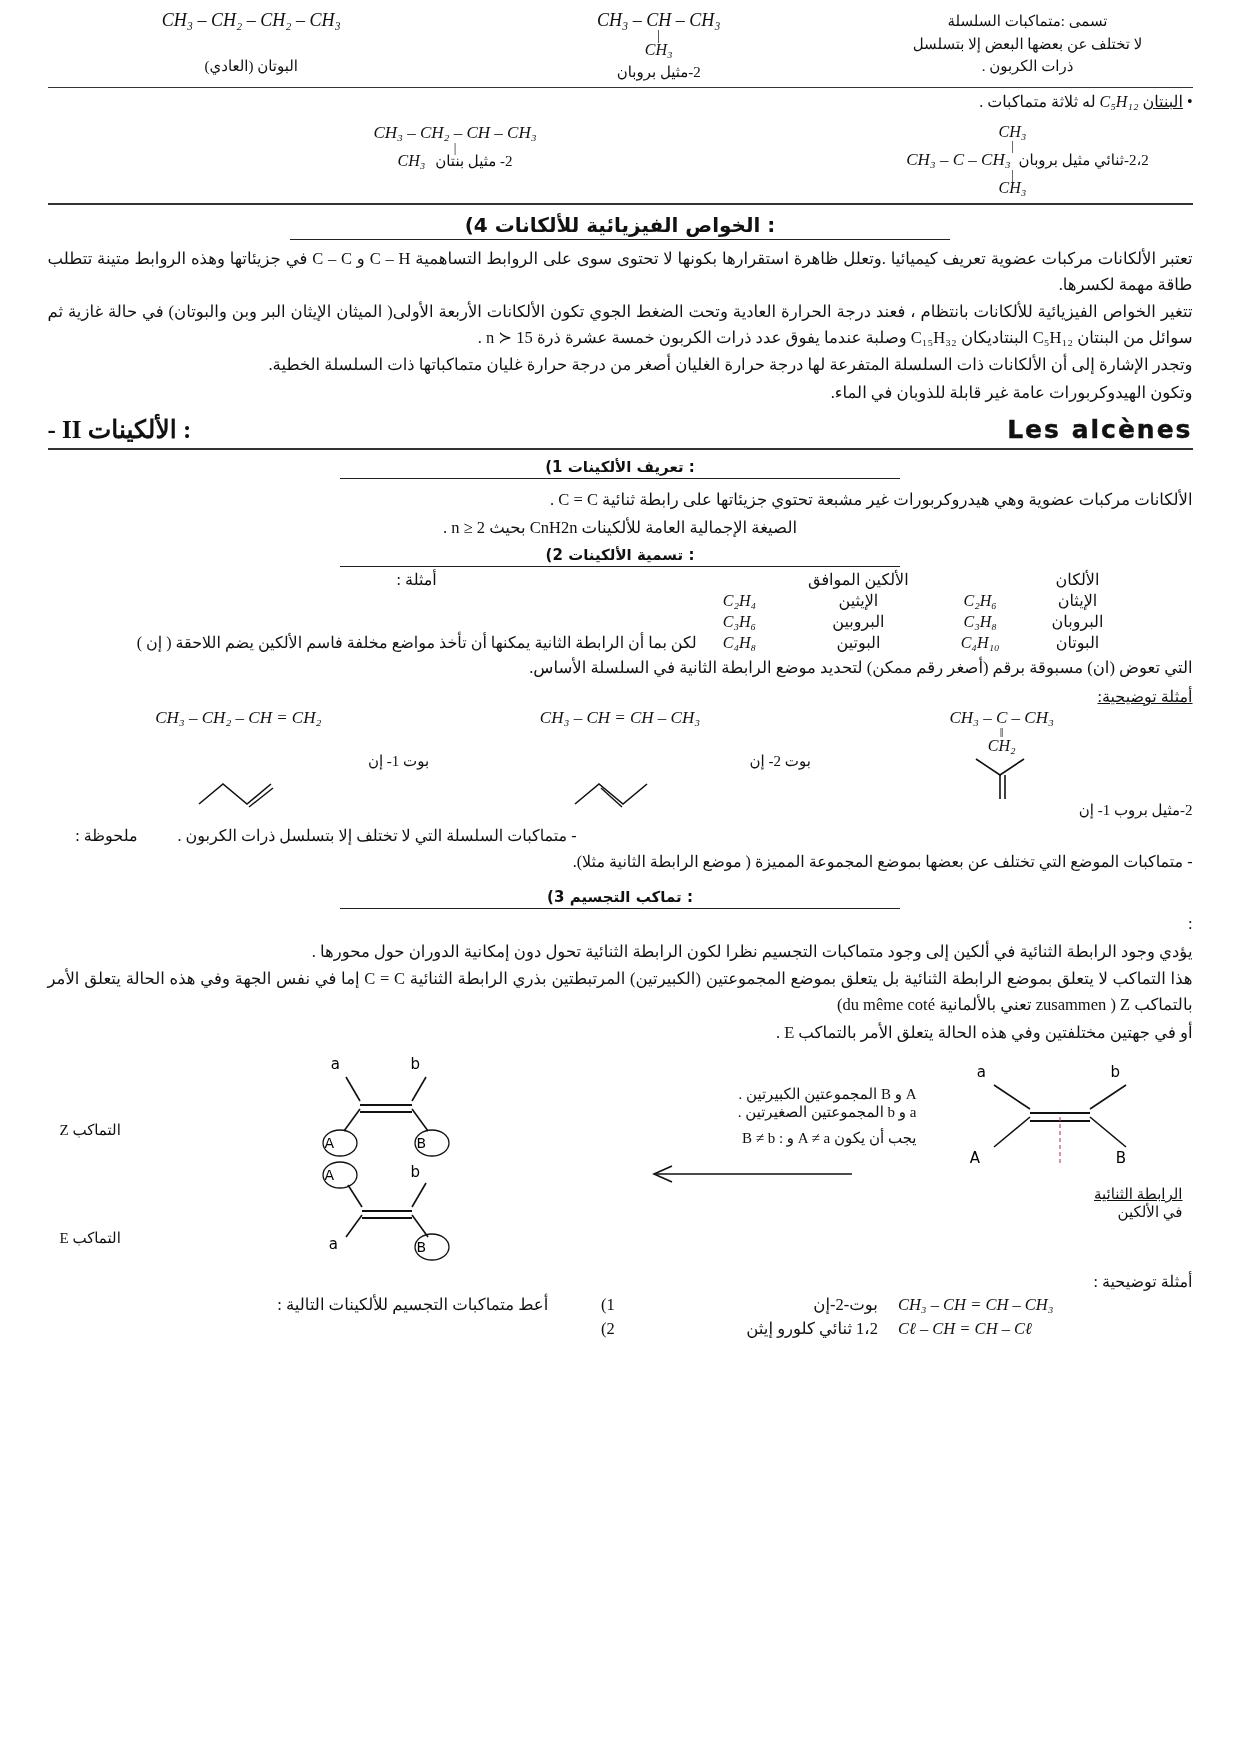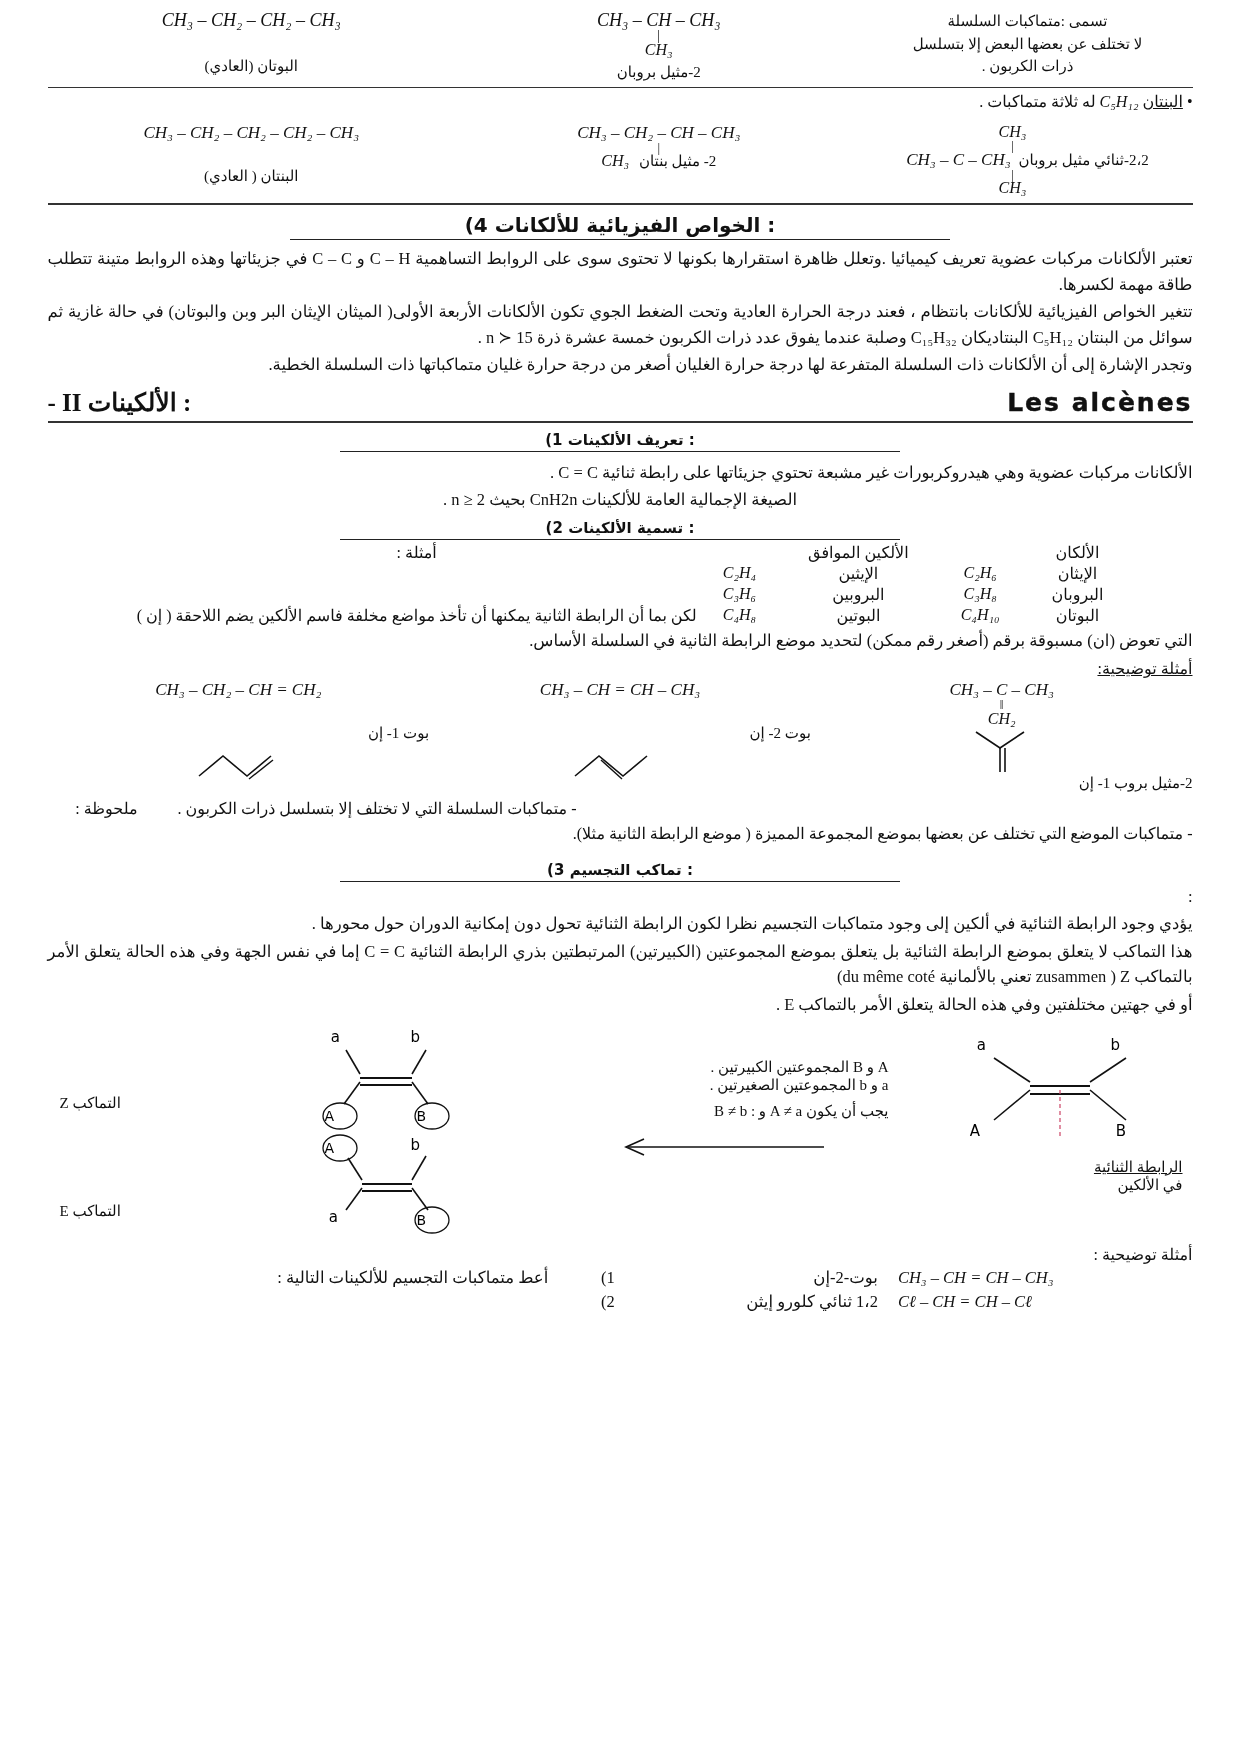--- a/index.html
+++ b/index.html
@@ -114,38 +114,35 @@
       <div class="math" style="font-size:16px;margin-right:30px">CH₃</div>
     </div>
     <div class="topcell">
       <div class="math" style="font-size:17px">CH₃ – CH₂ – CH – CH₃</div>
       <div class="vbar">|</div>
       <div style="display:flex;align-items:center;justify-content:center;gap:10px">
         <span class="ar" style="font-size:15px">2- مثيل بنتان</span>
         <span class="math" style="font-size:16px">CH₃</span>
       </div>
     </div>
-    <div class="topcell">
-      <div class="math" style="font-size:17px">CH₃ – CH₂ – CH₂ – CH₂ – CH₃</div>
-      <div class="ar" style="font-size:15px;text-align:center;margin-top:24px">البنتان ( العادي)</div>
-    </div>
   </div>
 
   <hr class="hr-thick">
 
   <div class="sect-head ar">
     <span>:</span>
     <span>الخواص الفيزيائية للألكانات</span>
     <span class="boxnum">4)</span>
   </div>
   <div class="underline-full" style="width:660px;margin-right:auto;margin-left:auto"></div>
 
   <div class="para justify ar">تعتبر الألكانات مركبات عضوية تعريف كيميائيا .وتعلل ظاهرة استقرارها  بكونها لا تحتوى سوى على الروابط التساهمية C – H  و C – C في جزيئاتها وهذه الروابط متينة تتطلب طاقة مهمة لكسرها.</div>
   <div class="para justify ar">تتغير الخواص الفيزيائية للألكانات بانتظام ، فعند درجة الحرارة العادية وتحت الضغط الجوي تكون الألكانات الأربعة الأولى( الميثان الإيثان البر وبن والبوتان)  في حالة غازية ثم سوائل من البنتان C₅H₁₂  البنتاديكان C₁₅H₃₂ وصلبة  عندما يفوق عدد ذرات الكربون خمسة عشرة ذرة 15 ≺ n .</div>
   <div class="para justify ar">وتجدر الإشارة إلى أن الألكانات ذات السلسلة المتفرعة لها درجة حرارة الغليان أصغر من درجة حرارة غليان متماكباتها ذات السلسلة الخطية.</div>
+  <div class="para ar">وتكون الهيدوكربورات عامة غير قابلة للذوبان في الماء.</div>
 
   <div class="big-title">
     <div class="fr-part">Les alcènes</div>
     <div class="ar-part ar">
       <span>:</span>
       <span>الألكينات</span>
       <span>II -</span>
     </div>
   </div>
   <hr class="rule2">
@@ -262,21 +259,21 @@
         <line x1="62" y1="56" x2="26" y2="86" stroke="#111" stroke-width="1.6"></line>
         <line x1="122" y1="56" x2="158" y2="86" stroke="#111" stroke-width="1.6"></line>
         <text x="12" y="102" font-size="15" font-family="DejaVu Sans">A</text>
         <text x="158" y="102" font-size="15" font-family="DejaVu Sans">B</text>
         <line x1="92" y1="56" x2="92" y2="104" stroke="#c46" stroke-width="1.2" stroke-dasharray="4 3"></line>
       </svg>
       <div class="ar caption-sm" style="text-decoration:underline">الرابطة الثنائية</div>
       <div class="ar caption-sm">في الألكين</div>
     </div>
 
-    <div style="position:absolute;right:304px;top:34px;width:330px;text-align:center">
+    <div style="position:absolute;right:276px;top:34px;width:330px;text-align:center">
       <div class="ar caption-sm">A و B المجموعتين الكبيرتين .</div>
       <div class="ar caption-sm">a و b المجموعتين الصغيرتين .</div>
       <div class="ar caption-sm" style="margin-top:8px">يجب أن يكون A ≠ a و :   B ≠ b</div>
       <svg width="220" height="26" style="margin-top:14px">
         <line x1="210" y1="13" x2="14" y2="13" stroke="#111" stroke-width="1.6"></line>
         <polyline points="30,5 12,13 30,21" fill="none" stroke="#111" stroke-width="1.6"></polyline>
       </svg>
     </div>
 
     <div style="position:absolute;left:130px;top:0;width:330px;">

